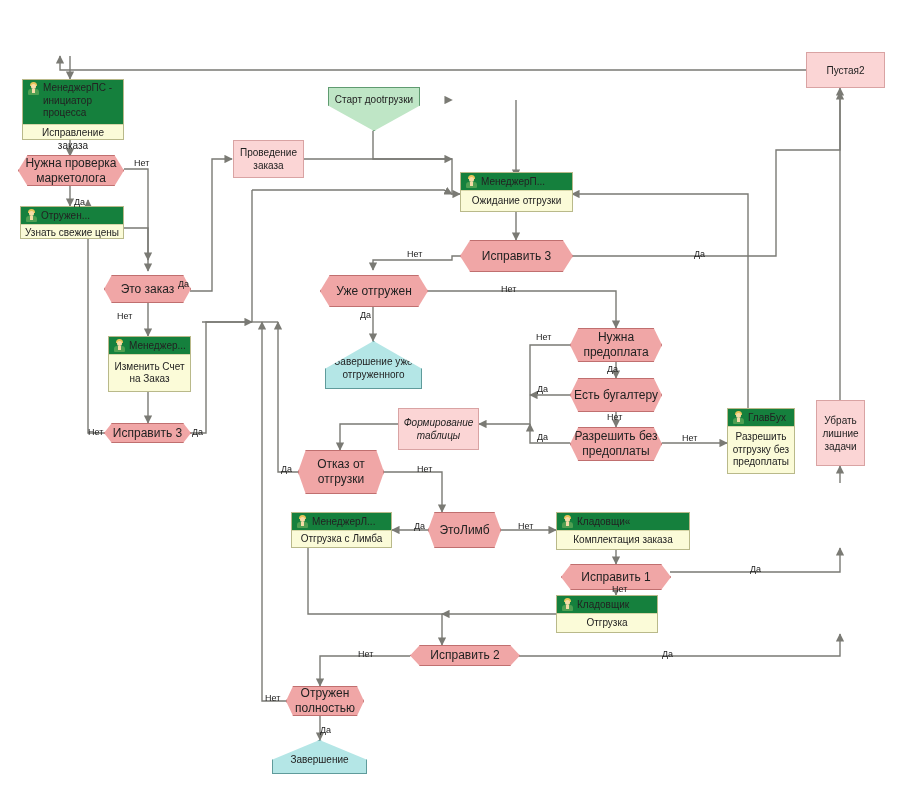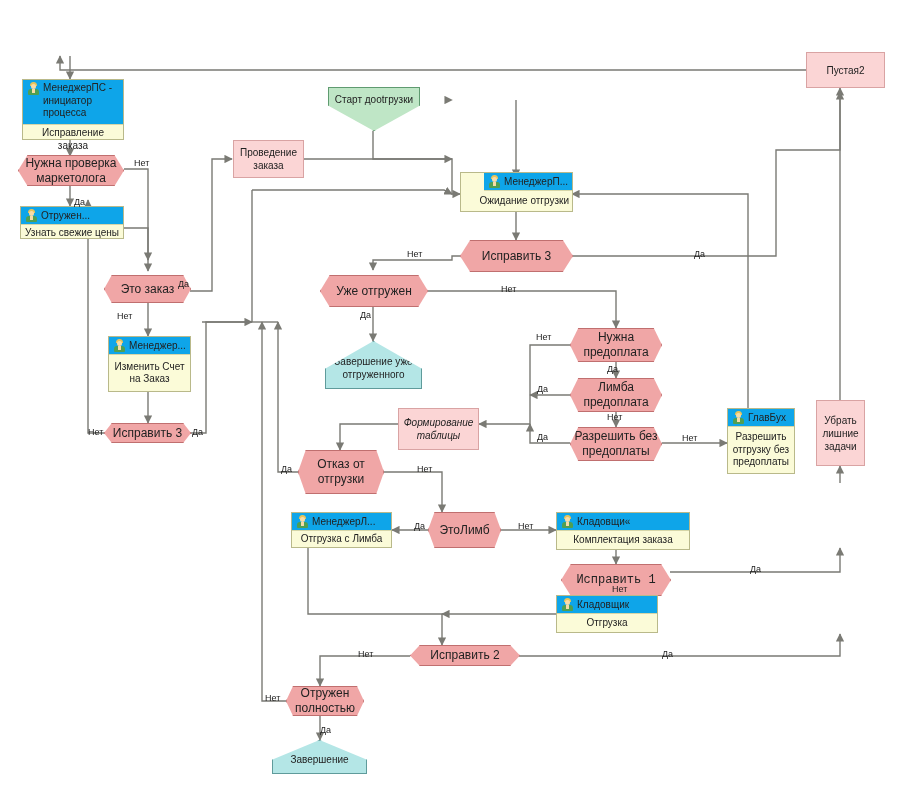--- a/index.html
+++ b/index.html
@@ -90,21 +90,21 @@
     flex-direction: column;
     font-size: 10px;
     color: #222;
   }
   .task-head {
     display: flex;
     align-items: center;
     gap: 3px;
     padding: 2px 4px;
     border-bottom: 1px solid #d6d6a8;
-    background: #0ea5e9;
+    background: #15803d;
     flex: 0 0 auto;
     white-space: nowrap;
     overflow: hidden;
   }
   .task-head.multi {
     align-items: flex-start;
     white-space: normal;
     line-height: 1.25;
   }
   .task-body {
@@ -324,21 +324,21 @@
   </div>
 
   <div class="node proc" style="left:233px; top:140px; width:71px; height:38px;">
     <span>Проведение заказа</span>
   </div>
 
   <div class="node term term-start" style="left:328px; top:87px; width:92px; height:44px;">
     <span>Старт дootгрузки</span>
   </div>
 
-  <div class="node task" style="left:460px; top:172px; width:113px; height:40px;align-items:flex-end;">
+  <div class="node task" style="left:460px; top:172px; width:113px; height:40px;">
     <div class="task-head">
       <span class="person">
         <span class="hair"></span>
           <span class="head"></span>
           <span class="body"></span>
           <span class="collar"></span>
       </span>
       <span>МенеджерП...</span>
     </div>
     <div class="task-body">Ожидание отгрузки</div>
@@ -354,21 +354,21 @@
 
   <div class="node term term-end" style="left:325px; top:341px; width:97px; height:48px;">
     <span>Завершение уже отгруженного</span>
   </div>
 
   <div class="node dec" style="left:570px; top:328px; width:92px; height:34px;">
     <span>Нужна предоплата</span>
   </div>
 
   <div class="node dec" style="left:570px; top:378px; width:92px; height:34px;">
-    <span>Лимба предоплата</span>
+    <span>Есть бугалтеру</span>
   </div>
 
   <div class="node dec" style="left:570px; top:427px; width:92px; height:34px;">
     <span>Разрешить без предоплаты</span>
   </div>
 
   <div class="node task" style="left:727px; top:408px; width:68px; height:66px;">
     <div class="task-head">
       <span class="person">
         <span class="hair"></span>
@@ -412,21 +412,21 @@
         <span class="hair"></span>
           <span class="head"></span>
           <span class="body"></span>
           <span class="collar"></span>
       </span>
       <span>Кладовщи«</span>
     </div>
     <div class="task-body">Комплектация заказа</div>
   </div>
 
-  <div class="node dec" style="left:561px; top:564px; width:110px; height:32px;font-family:Liberation Mono, monospace;">
+  <div class="node dec" style="left:561px; top:564px; width:110px; height:26px;">
     <span>Исправить 1</span>
   </div>
 
   <div class="node task" style="left:556px; top:595px; width:102px; height:38px;">
     <div class="task-head">
       <span class="person">
         <span class="hair"></span>
           <span class="head"></span>
           <span class="body"></span>
           <span class="collar"></span>

